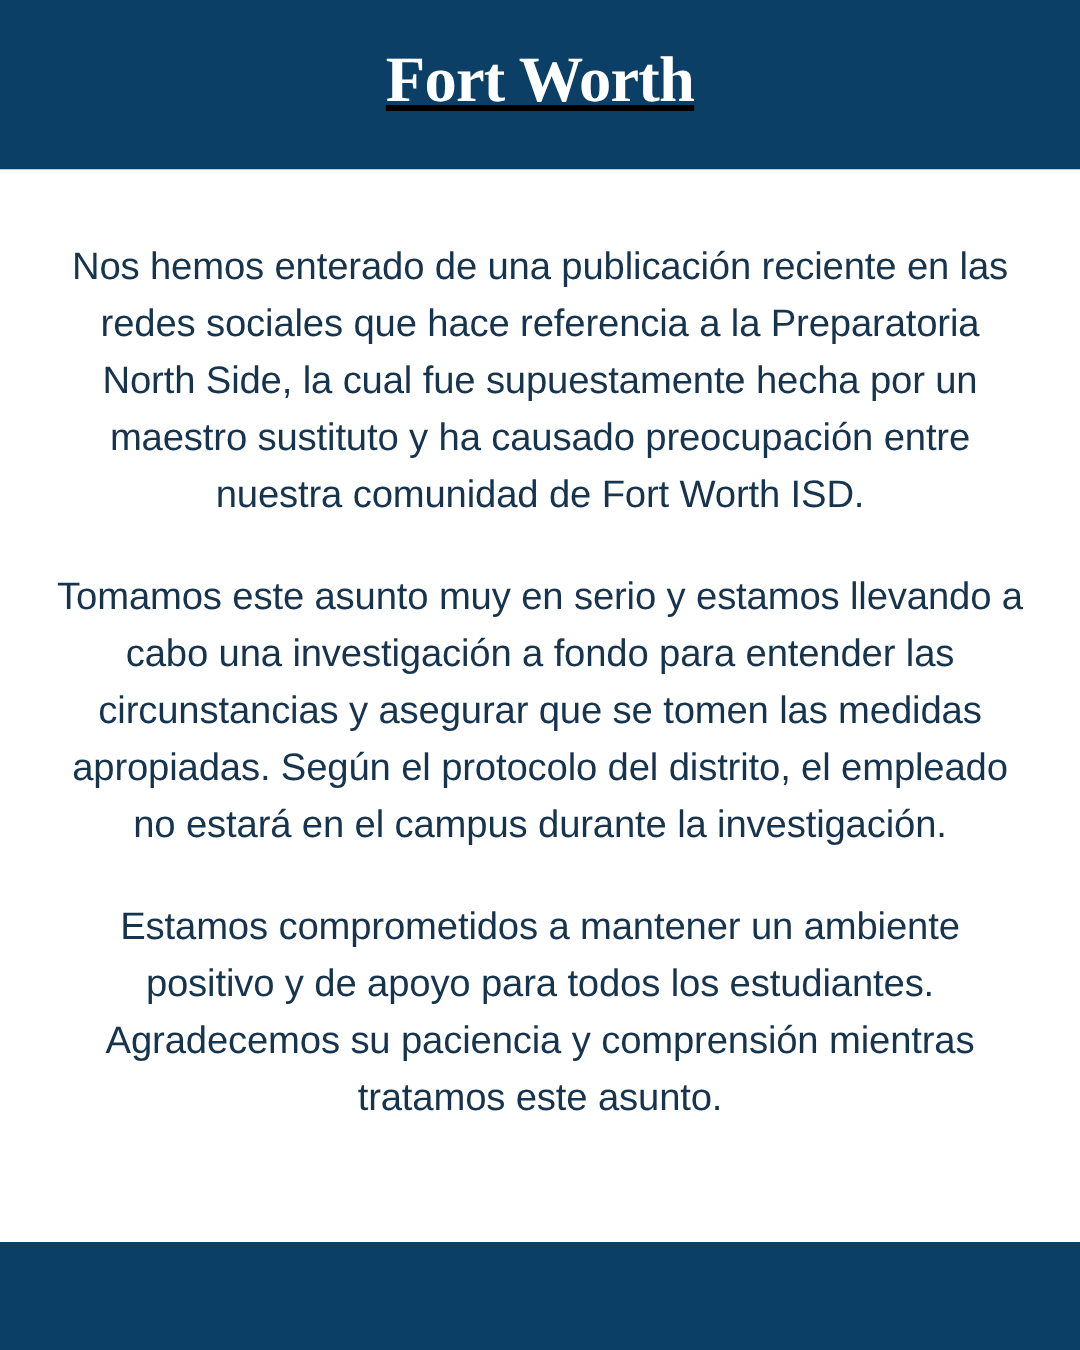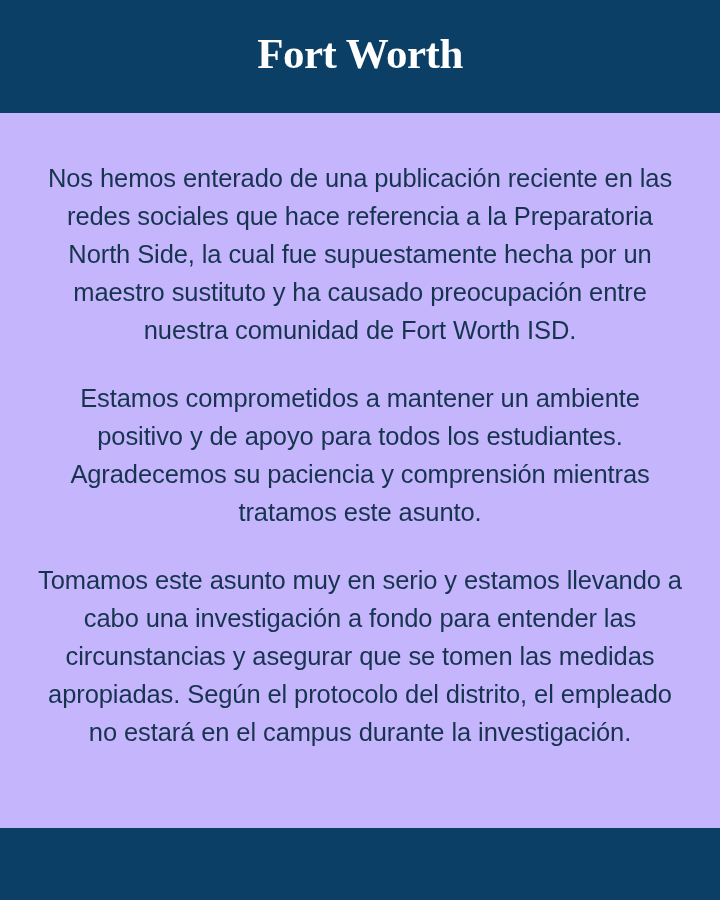--- a/index.html
+++ b/index.html
@@ -22,20 +22,21 @@
     flex-direction: column;
   }
   .header-band {
     background: #0b3f66;
     height: 113px;
     width: 100%;
     display: flex;
     align-items: center;
     justify-content: center;
     flex: 0 0 auto;
+    text-decoration: underline;
   }
   .logo {
     text-align: center;
     color: #ffffff;
     padding-bottom: 6px;
   }
   .logo-title {
     font-family: "Liberation Serif", serif;
     font-weight: bold;
     font-size: 43px;
@@ -47,21 +48,21 @@
     font-family: "Liberation Sans", sans-serif;
     font-weight: bold;
     font-size: 14.5px;
     letter-spacing: 2.2px;
     line-height: 18px;
     margin-top: 3px;
     white-space: nowrap;
   }
   .body-area {
     flex: 1 1 auto;
-    background: #c4b5fd;
+    background: #ffffff;
     padding: 46px 34px 8px 34px;
     box-sizing: border-box;
   }
   .para {
     color: #17344f;
     font-size: 25.5px;
     line-height: 38px;
     text-align: center;
     margin: 0 0 30px 0;
     letter-spacing: -0.1px;
@@ -82,19 +83,19 @@
 <div class="card">
 
   <div class="header-band">
     <div class="logo">
       <div class="logo-title">Fort Worth</div>
     </div>
   </div>
 
   <div class="body-area">
     <p class="para">Nos hemos enterado de una publicación reciente en las redes sociales que hace referencia a la Preparatoria North Side, la cual fue supuestamente hecha por un maestro sustituto y ha causado preocupación entre nuestra comunidad de Fort Worth ISD.</p>
+    <p class="para">Tomamos este asunto muy en serio y estamos llevando a cabo una investigación a fondo para entender las circunstancias y asegurar que se tomen las medidas apropiadas. Según el protocolo del distrito, el empleado no estará en el campus durante la investigación.</p>
     <p class="para">Estamos comprometidos a mantener un ambiente positivo y de apoyo para todos los estudiantes. Agradecemos su paciencia y comprensión mientras tratamos este asunto.</p>
-    <p class="para">Tomamos este asunto muy en serio y estamos llevando a cabo una investigación a fondo para entender las circunstancias y asegurar que se tomen las medidas apropiadas. Según el protocolo del distrito, el empleado no estará en el campus durante la investigación.</p>
   </div>
 
   <div class="footer-band"></div>
 
 </div>
 
 </body></html>

